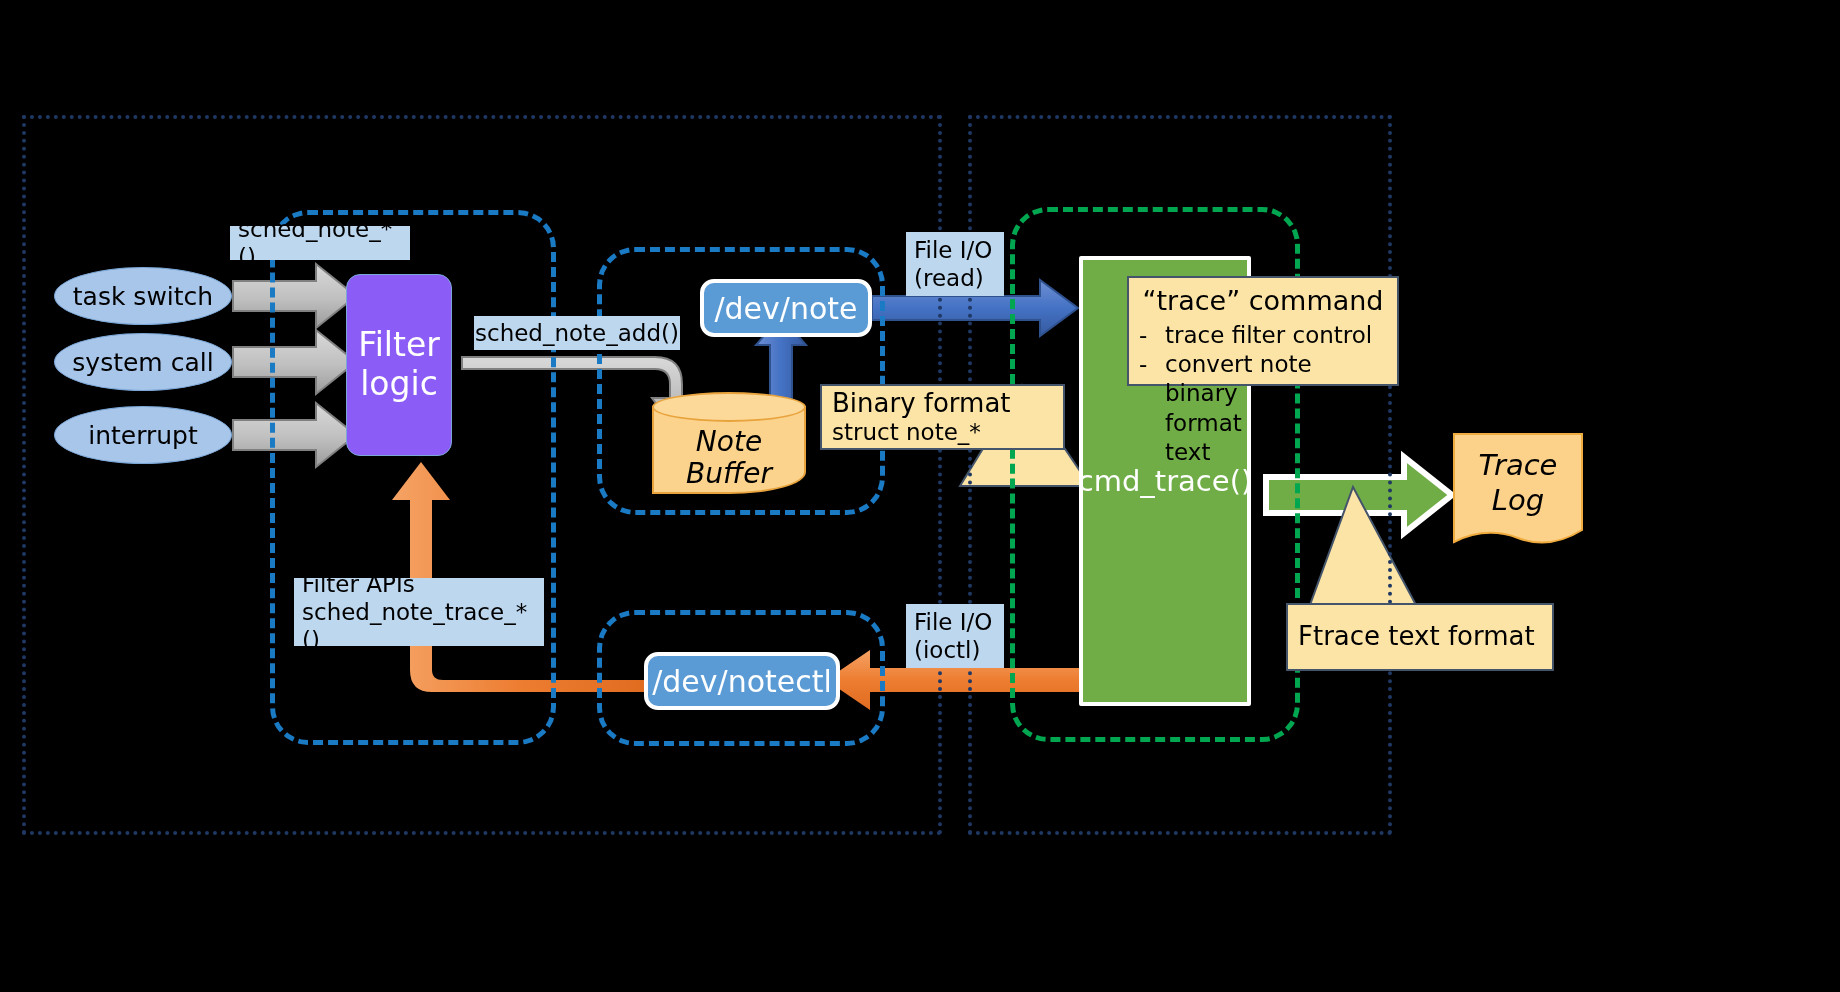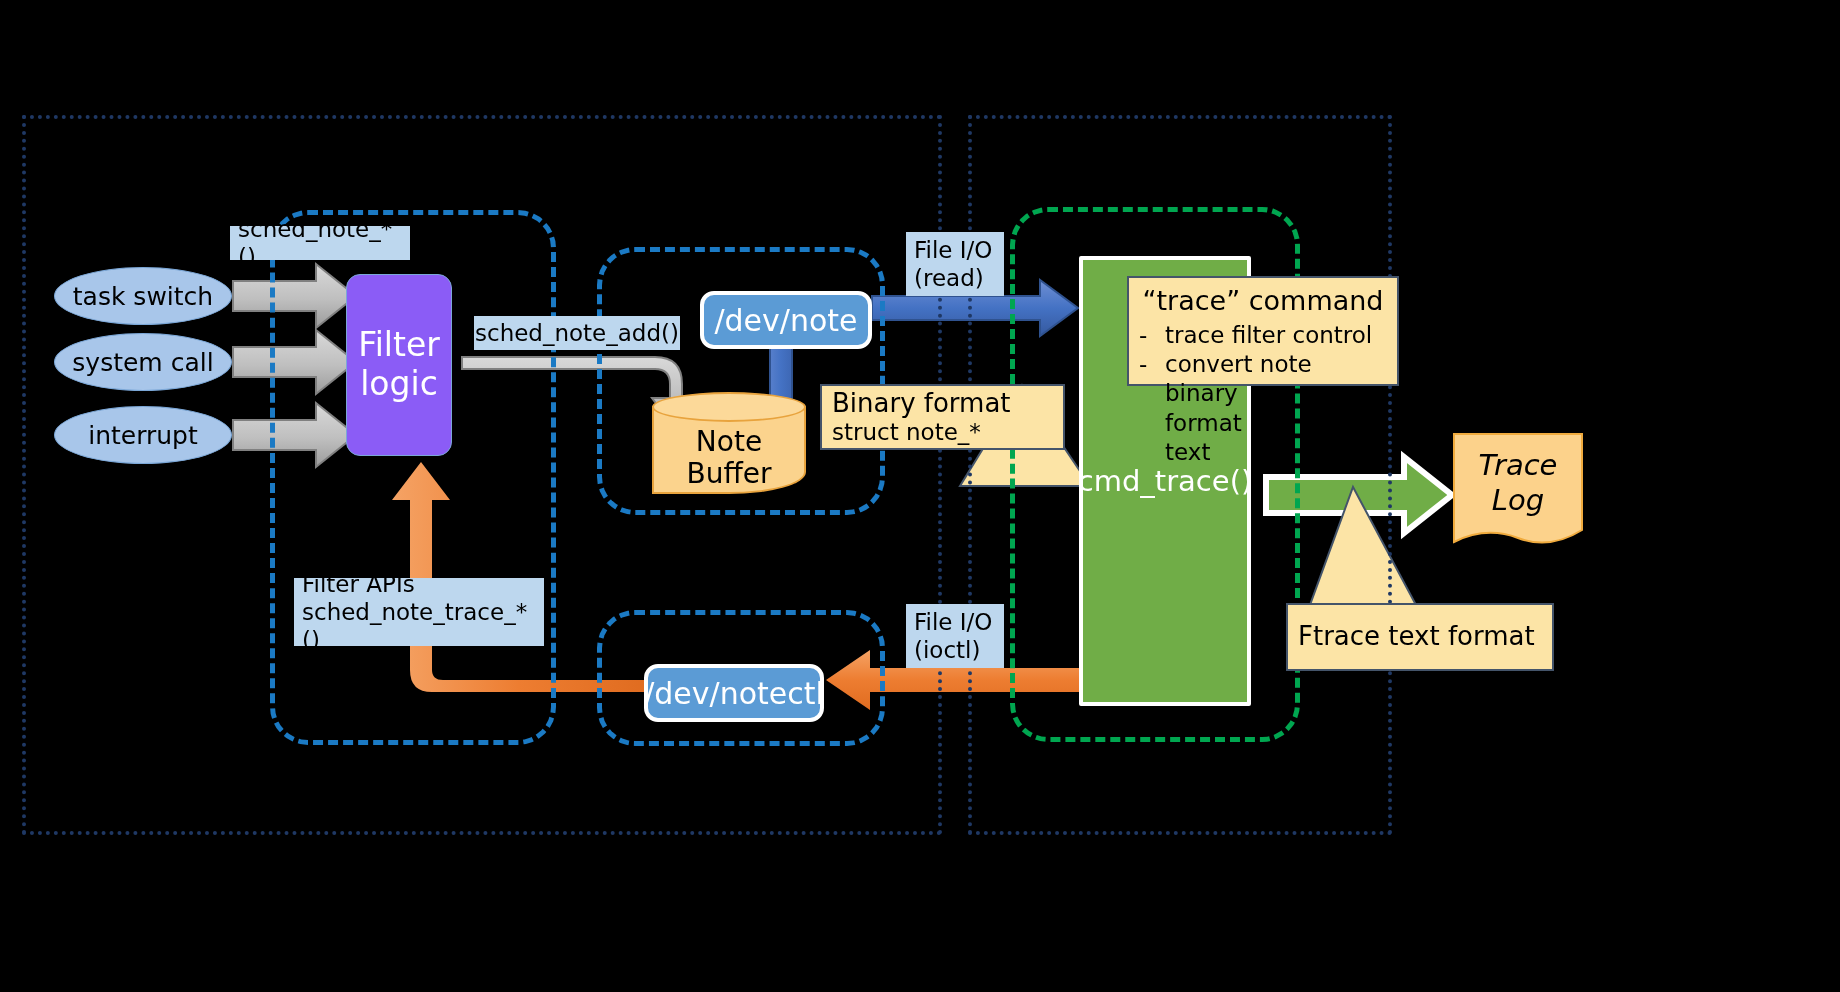--- a/index.html
+++ b/index.html
@@ -25,21 +25,21 @@
   .filter-box{
     background:#8b5cf6;border:1px solid #7ba7d7;border-radius:14px;
     display:flex;flex-direction:column;align-items:center;justify-content:center;
     color:#fff;font-size:33px;line-height:1.18;
   }
 
   
   .dev-box{
     background:#5b9bd5;border:4px solid #ffffff;border-radius:14px;
     display:flex;align-items:center;justify-content:center;color:#fff;
-    font-size:30px;white-space:nowrap;margin-top:12px;
+    font-size:30px;white-space:nowrap;
   }
 
   
   .chip{
     background:#bdd7ee;color:#000;font-size:23px;line-height:1.22;
     padding:3px 8px;display:flex;flex-direction:column;justify-content:center;
   }
   .chip.center{align-items:center;}
 
   
@@ -187,34 +187,34 @@
   <div class="abs chip" style="left:906px;top:604px;width:98px;height:64px;">
     <span>File I/O</span>
     <span>(ioctl)</span>
   </div>
 
   <div class="abs chip" style="left:294px;top:578px;width:250px;height:68px;">
     <span>Filter APIs</span>
     <span>sched_note_trace_*()</span>
   </div>
 
-  <div class="abs" style="left:652px;top:392px;width:154px;height:116px;">
+  <div class="abs" style="left:652px;top:392px;width:154px;height:116px;font-style:italic;">
     <div class="abs cyl-body" style="left:0;top:14px;width:154px;height:88px;"></div>
     <div class="abs cyl-top" style="left:0;top:0;width:154px;height:30px;"></div>
     <div class="abs cyl-label" style="left:0;top:28px;width:154px;height:76px;">
       <div>Note</div>
       <div>Buffer</div>
     </div>
   </div>
 
   <div class="abs dev-box" style="left:700px;top:279px;width:172px;height:58px;">
     <span>/dev/note</span>
   </div>
 
-  <div class="abs dev-box" style="left:644px;top:652px;width:180px;height:58px;align-items:center;">
+  <div class="abs dev-box" style="left:644px;top:652px;width:196px;height:58px;align-items:center;">
     <span>/dev/notectl</span>
   </div>
 
   <div class="abs proc-green" style="left:1079px;top:256px;width:172px;height:450px;">
     <span>cmd_trace()</span>
   </div>
 
   <div class="abs note-card" style="left:1127px;top:276px;width:272px;height:110px;">
     <div class="title">“trace” command</div>
     <div class="bullet">

